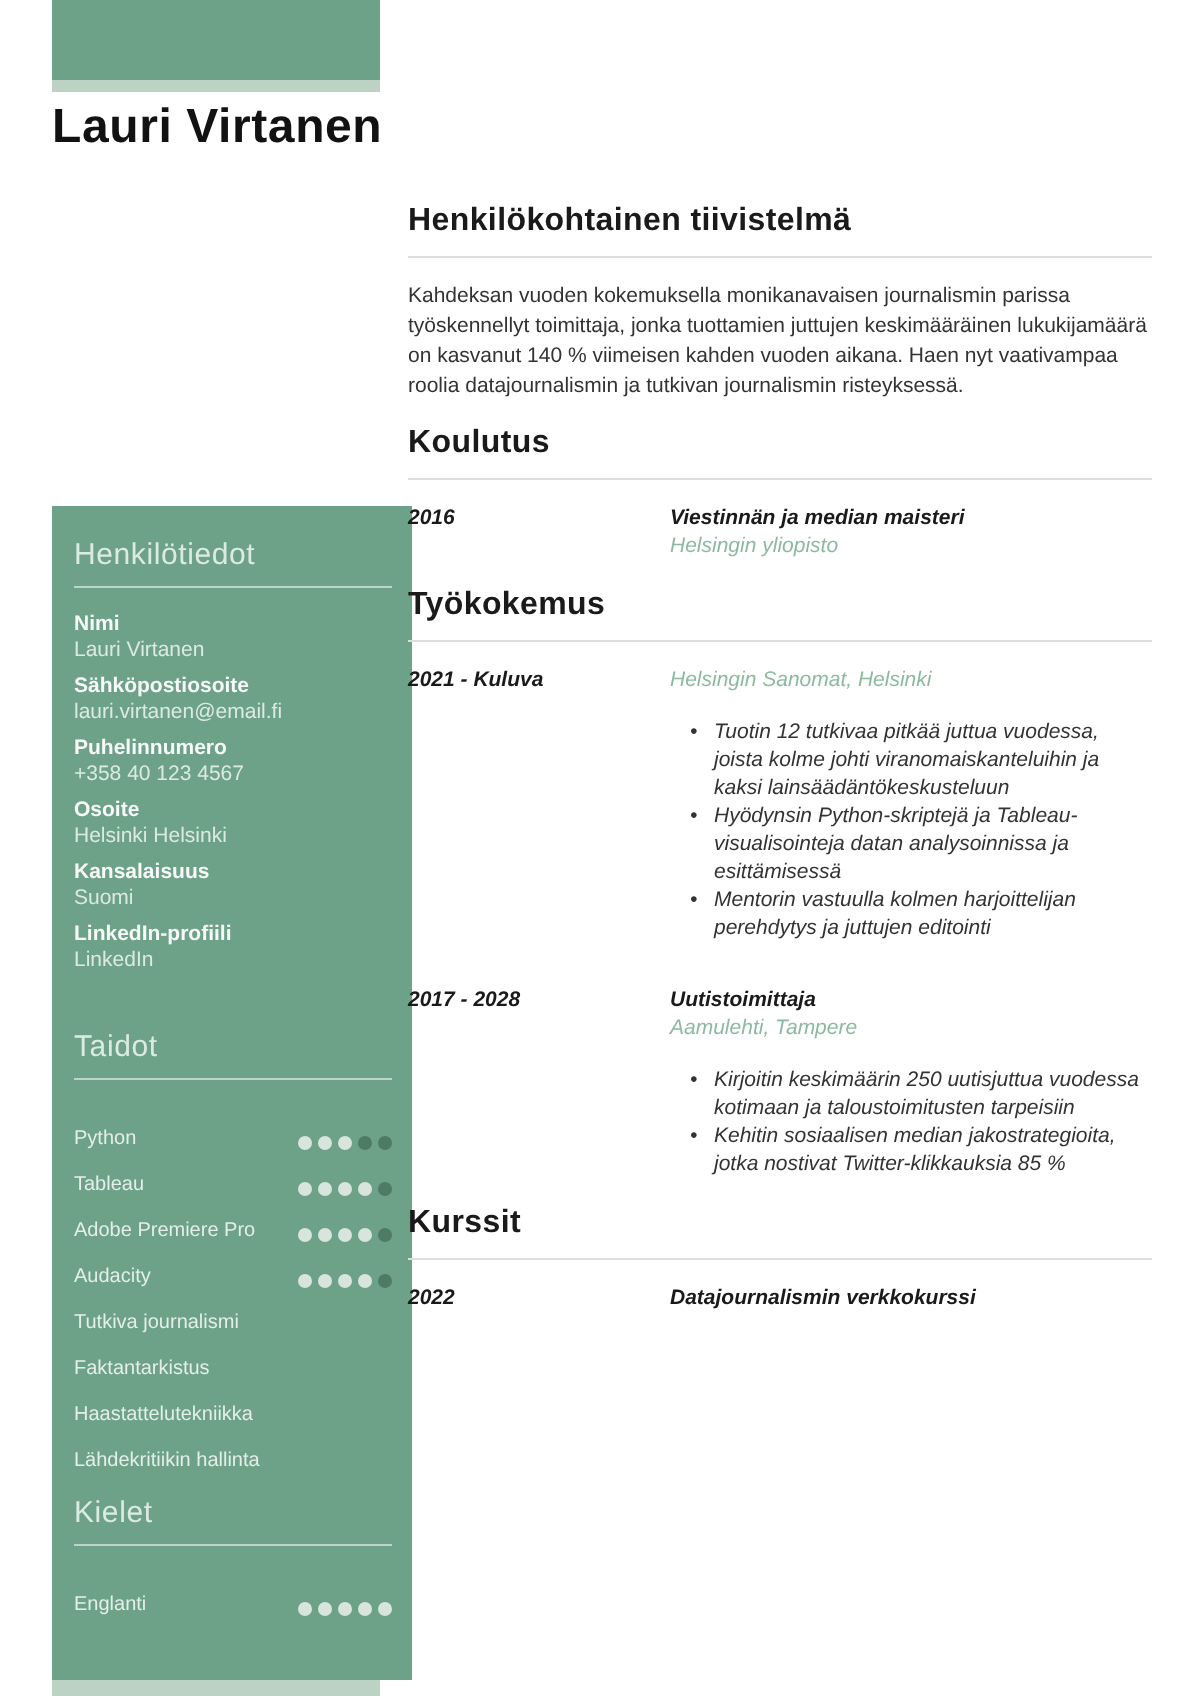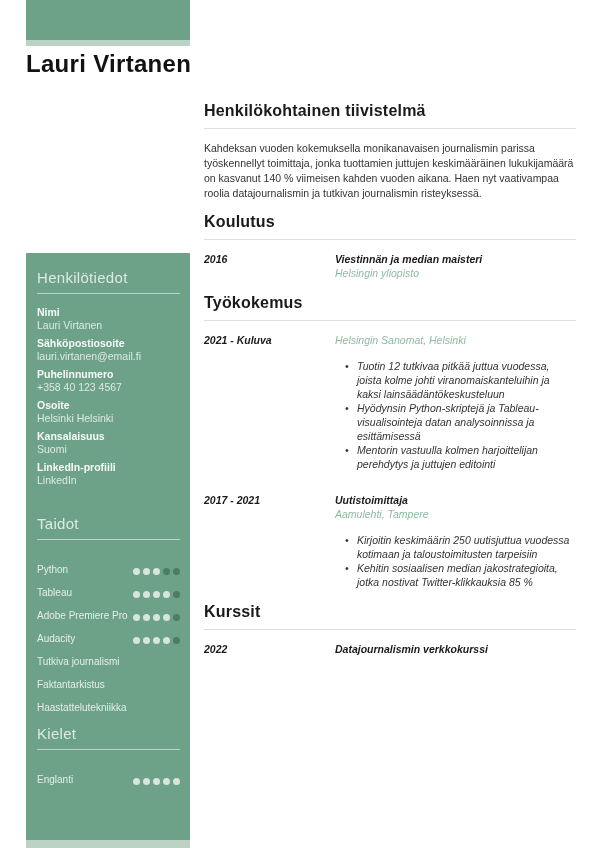--- a/index.html
+++ b/index.html
@@ -21,21 +21,21 @@
   }
   
   .header-block{position:absolute;left:26px;top:0;width:164px;height:40px;background:var(--green);}
   .header-strip{position:absolute;left:26px;top:40px;width:164px;height:6px;background:var(--strip);}
   .name{
     position:absolute;left:26px;top:50px;margin:0;
     font-size:24px;font-weight:bold;color:#121212;letter-spacing:.3px;
   }
   
   .sidebar{
-    position:absolute;left:26px;top:253px;width:164px;height:587px;
+    position:absolute;left:26px;top:253px;width:180px;height:587px;
     background:var(--green);box-sizing:border-box;padding:16px 10px 0 11px;
   }
   .sidebar-strip{position:absolute;left:26px;top:840px;width:164px;height:8px;background:var(--strip);}
   .side-section{margin:0;}
   .side-section.skills{margin-top:28px;}
   .side-section.languages{margin-top:12px;}
   .side-title{
     margin:0 0 7px;font-size:15px;font-weight:400;color:var(--side-light);letter-spacing:.3px;
   }
   .side-rule{border:none;border-top:1px solid rgba(255,255,255,.55);margin:0 0 12px;}
@@ -171,20 +171,24 @@
   <div class="skill-row">
     <span class="skill-label">Faktantarkistus</span>
 
   </div>
 
   <div class="skill-row">
     <span class="skill-label">Haastattelutekniikka</span>
 
   </div>
 
+  <div class="skill-row">
+    <span class="skill-label">Lähdekritiikin hallinta</span>
+
+  </div>
 </div>
     </section>
 
     <section class="side-section languages">
       <h3 class="side-title">Kielet</h3>
       <hr class="side-rule">
       <div id="language-rows">
   <div class="skill-row">
     <span class="skill-label">Englanti</span>
     <span class="dots">
@@ -232,21 +236,21 @@
       <div class="entry-org">Helsingin Sanomat, Helsinki</div>
       <ul class="bullets">
                 <li>Tuotin 12 tutkivaa pitkää juttua vuodessa, joista kolme johti viranomaiskanteluihin ja kaksi lainsäädäntökeskusteluun</li>
                 <li>Hyödynsin Python-skriptejä ja Tableau-visualisointeja datan analysoinnissa ja esittämisessä</li>
                 <li>Mentorin vastuulla kolmen harjoittelijan perehdytys ja juttujen editointi</li>
               </ul>
     </div>
   </div>
 
   <div class="entry">
-    <div class="entry-period">2017 - 2021</div>
+    <div class="entry-period">2017 - 2028</div>
     <div class="entry-body">
       <div class="entry-title">Uutistoimittaja</div>
       <div class="entry-org">Aamulehti, Tampere</div>
       <ul class="bullets">
                 <li>Kirjoitin keskimäärin 250 uutisjuttua vuodessa kotimaan ja taloustoimitusten tarpeisiin</li>
                 <li>Kehitin sosiaalisen median jakostrategioita, jotka nostivat Twitter-klikkauksia 85 %</li>
               </ul>
     </div>
   </div>
 </div>

